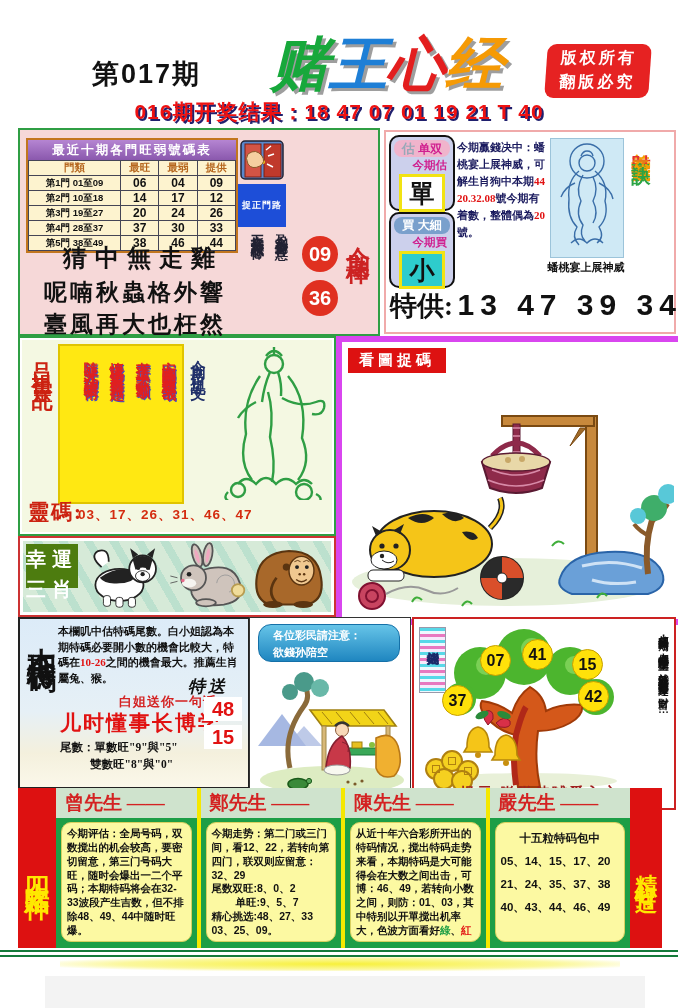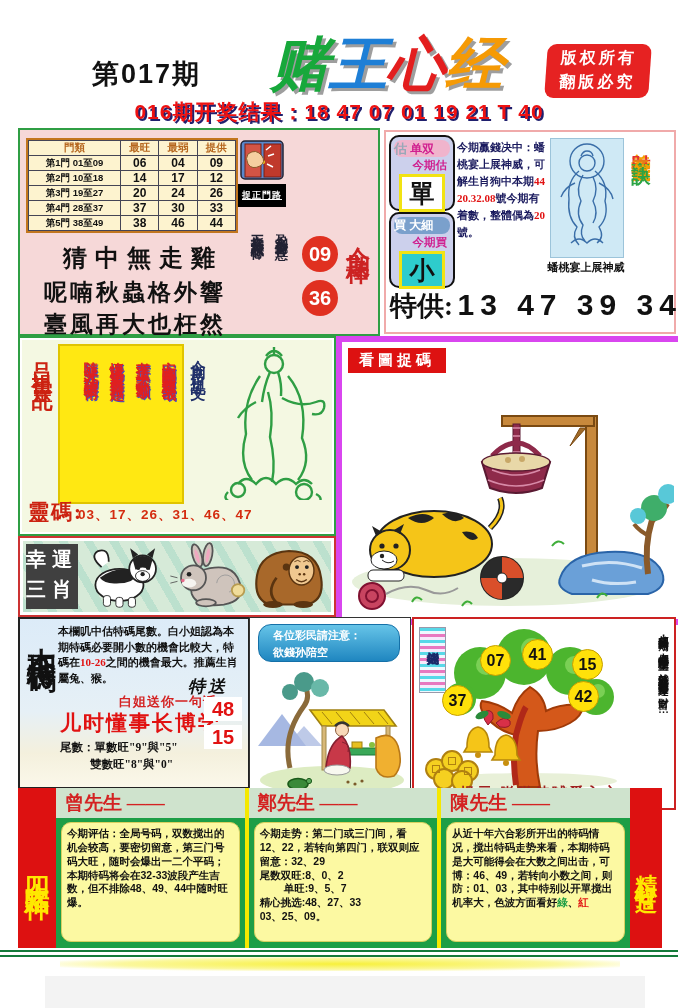--- a/index.html
+++ b/index.html
@@ -22,30 +22,30 @@
   .boxA{left:18px;top:128px;width:358px;height:204px;background:#f6d8d8;border:2px solid #2f9e44;}
   .tblwrap{left:6px;top:8px;width:208px;border:2px solid #c2761e;background:#fdf3cf;}
   .tbltitle{height:20px;background:linear-gradient(180deg,#b585d2,#8a58ad);color:#fff;
         font-size:12.5px;font-weight:bold;text-align:center;line-height:20px;letter-spacing:2px;}
   table.hot{border-collapse:collapse;width:100%;table-layout:fixed;}
   table.hot td,table.hot th{border:1px solid #445;padding:0;text-align:center;}
   table.hot th{color:#b5651d;font-size:10.5px;height:14px;}
   table.hot td{font-size:12px;font-weight:bold;height:13px;color:#111;}
   table.hot td.lbl{font-size:9.5px;font-weight:bold;}
   .doorcard{left:218px;top:10px;width:48px;text-align:center;}
-  .doorlabel{background:#000000;color:#fff;font-size:9px;font-weight:bold;letter-spacing:1px;padding:5px 0;text-decoration:underline;}
+  .doorlabel{background:#1d4ed8;color:#fff;font-size:9px;font-weight:bold;letter-spacing:1px;padding:15px 0;}
   .poemline{width:230px;text-align:center;font-weight:bold;color:#111;white-space:nowrap;}
   .vcol{top:94px;height:112px;font-size:13px;font-weight:bold;color:#223;letter-spacing:2px;}
   .ball{width:36px;height:36px;border-radius:50%;background:#e03020;color:#fff;font-size:20px;
         font-weight:bold;text-align:center;line-height:36px;}
   .tag{left:322px;top:98px;height:112px;font-size:24px;font-weight:bold;color:#cc2222;letter-spacing:6px;}
   
   .boxB{left:384px;top:130px;width:288px;height:200px;background:#fff;border:2px solid #f0aaaa;}
   .card{left:3px;width:62px;height:72px;background:#ccd0ec;border:2px solid #111;border-radius:10px;}
-  .pill{margin:3px 3px 1px 3px;border-radius:8px;font-weight:bold;font-size:12px;height:17px;line-height:17px;}
+  .pill{margin:3px 3px 1px 3px;border-radius:8px;font-weight:bold;font-size:12px;text-align:center;height:17px;line-height:17px;}
   .pill1{background:#f0b4cc;color:#d01f8f;}
   .pill1 .ghost{color:#98a8b8;font-size:13px;}
   .pill2{background:#7aa0cc;color:#fff;}
   .jq{color:#d01f8f;font-size:11.5px;font-weight:bold;text-align:right;padding-right:6px;}
   .val{width:40px;height:32px;margin:1px auto 0;background:#fff;border:3px solid #f2e312;
        font-size:25px;font-weight:bold;text-align:center;line-height:32px;color:#111;}
   .val2{background:#2ecccc;}
   .wintext{left:71px;top:7px;width:90px;font-size:11px;line-height:1.55;font-weight:bold;color:#1a1a5e;}
   .wintext .rd{color:#e11212;}
   .figure{left:164px;top:6px;width:72px;height:118px;background:#cfe9f5;border:1px solid #9cc4da;}
@@ -65,21 +65,21 @@
   .lz-codelab{left:8px;top:160px;font-size:21px;font-weight:bold;color:#cc2211;letter-spacing:2px;}
   .lz-codes{left:58px;top:168px;font-size:13.5px;font-weight:bold;color:#d42c10;letter-spacing:1px;}
   
   .boxD{left:336px;top:336px;width:336px;height:277px;background:#fff;border:6px solid #d946ef;}
   .badge{left:6px;top:6px;width:98px;height:25px;background:#dd1111;color:#fff;font-size:15px;
         font-weight:bold;text-align:center;line-height:25px;letter-spacing:4px;}
   
   .boxE{left:18px;top:536px;width:314px;height:77px;border:2px solid #cc3333;box-shadow:inset 0 0 0 3px #fff;
         background:#d6ead8;}
   .boxE .stripes{position:absolute;inset:3px;background:repeating-linear-gradient(60deg,rgba(120,200,180,.28) 0 8px,transparent 8px 22px);}
-  .luckylab{left:6px;top:6px;width:52px;height:65px;background:#404040;color:#fff;
+  .luckylab{left:6px;top:6px;width:52px;height:44px;background:#4d7c0f;color:#fff;
         font-size:20px;font-weight:bold;text-align:center;line-height:30px;letter-spacing:6px;}
   .animals{left:62px;top:3px;width:248px;height:70px;display:flex;justify-content:space-between;}
   
   .boxF{left:18px;top:617px;width:228px;height:168px;border:2px solid #222;
         background:linear-gradient(180deg,#dcebf8 0%,#e6f0f6 55%,#f4f0dd 80%,#fbf8ea 100%);}
   .vtitle{left:2px;top:5px;height:156px;font-size:29px;font-weight:bold;color:#111;letter-spacing:6px;}
   .fbody{left:38px;top:5px;width:184px;font-size:11px;font-weight:bold;color:#111;line-height:1.42;}
   .fbody .rd{color:#e11212;}
   .tiplab{left:58px;top:74px;font-size:13px;font-weight:bold;color:#d42222;letter-spacing:1px;padding-left:41px;}
   .tiptext{left:40px;top:90px;font-size:21px;font-weight:bold;color:#e11212;letter-spacing:2px;white-space:nowrap;}
@@ -135,20 +135,21 @@
     <span style="color: rgb(23, 168, 59);">赌</span><span style="color: rgb(30, 127, 214);">王</span><span style="color: rgb(227, 30, 30);">心</span><span style="color: rgb(245, 154, 5);">经</span>
   </div>
   <div class="abs copyright">
     <div>版权所有</div>
     <div>翻版必究</div>
   </div>
   <div class="abs results">016期开奖结果：18 47 07 01 19 21 T 40</div>
 
   <div class="abs boxA">
     <div class="abs tblwrap">
+      <div class="tbltitle">最近十期各門旺弱號碼表</div>
       <table class="hot">
         <tbody>
             <tr>
           <th style="width:44%">門類</th>
           <th>最旺</th>
           <th>最弱</th>
           <th>提供</th>
         </tr>
         <tr>
               <td class="lbl">第1門 01至09</td>
@@ -466,21 +467,21 @@
       <g stroke="#b08010" fill="none">
         <rect x="10.5" y="136.5" width="7" height="7"></rect>
           <rect x="26.5" y="128.5" width="7" height="7"></rect>
           <rect x="42.5" y="138.5" width="7" height="7"></rect>
       </g>
     </svg>
     <div class="abs numcircle" style="left:28px;top:66px;">37</div>
     <div class="abs numcircle" style="left:66px;top:26px;">07</div>
     <div class="abs numcircle" style="left:108px;top:20px;">41</div>
     <div class="abs numcircle" style="left:158px;top:30px;">15</div>
-    <div class="abs numcircle" style="left:154px;top:62px;">42</div>
+    <div class="abs numcircle" style="left:164px;top:62px;">42</div>
     <div class="abs legend s">相傳三國時期，人們把錢幣挂在樹上，就能够給自己及家人帶來好運、財富……</div>
     <div class="abs hint s">提示:嗷嗷待哺爱入心</div>
   </div>
 
   <div class="abs masters">
     <div class="rbanner">
         <span class="s">四大賭神</span>
       </div>
     <div class="mcols">
       <div class="mcol">
@@ -496,20 +497,29 @@
           <div>精心挑选:48、27、33</div>
           <div>03、25、09。</div>
         </div>
       </div>
       <div class="mcol">
         <div class="mhead s">陳先生 ——</div>
         <div class="mbody">
           <span>从近十年六合彩所开出的特码情况，搅出特码走势来看，本期特码是大可能得会在大数之间出击，可博：46、49，若转向小数之间，则防：01、03，其中特别以开單搅出机率大，色波方面看好</span><span class="gr">綠</span><span>、</span><span class="rd">紅</span>
         </div>
       </div>
+      <div class="mcol">
+        <div class="mhead s">嚴先生 ——</div>
+        <div class="mbody" style="font-size:11.5px;line-height:2.0;">
+          <div class="ctr">十五粒特码包中</div>
+          <div>05、14、15、17、20</div>
+          <div>21、24、35、37、38</div>
+          <div>40、43、44、46、49</div>
+        </div>
+      </div>
     </div>
     <div class="rbanner right">
         <span class="s">精心打造</span>
       </div>
   </div>
   <div class="abs mline1"></div>
   <div class="abs mline2"></div>
   <div class="abs glow"></div>
   <div class="abs footer"></div>
 

